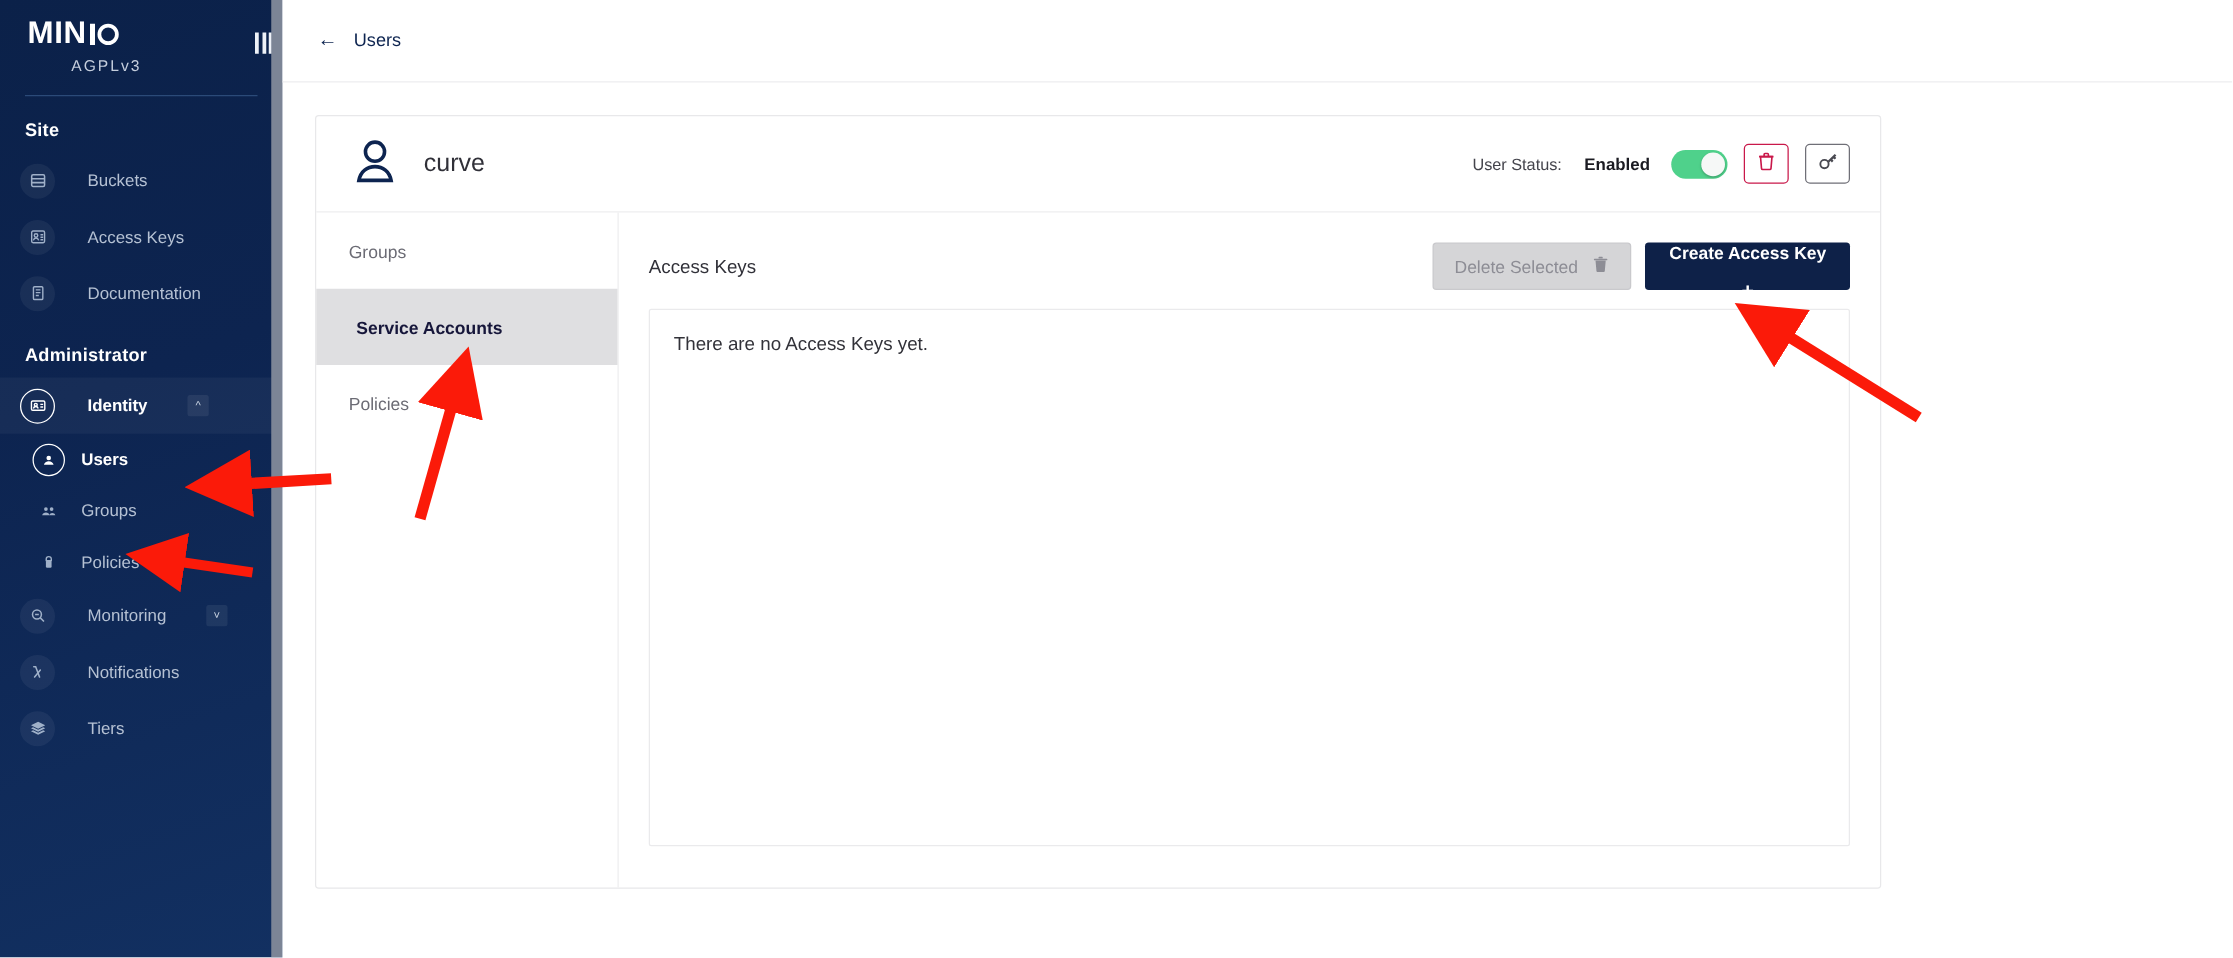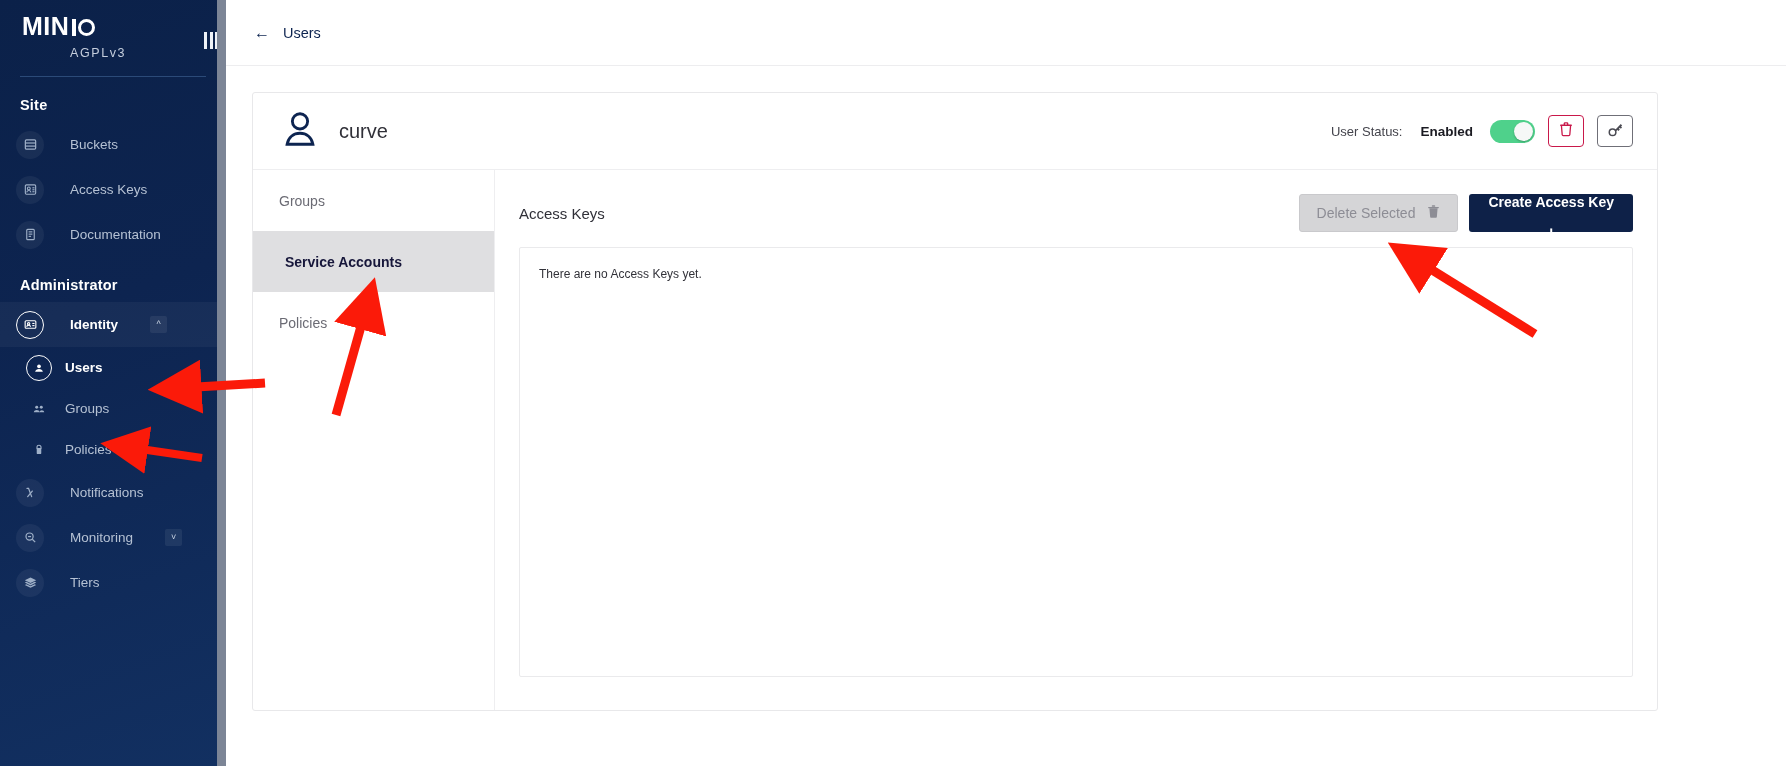--- a/index.html
+++ b/index.html
@@ -12,39 +12,39 @@
   .app { position: relative; width: 1786px; height: 766px; display: flex; }
 
   
   .sidebar {
     width: 226px; height: 766px;
     background: linear-gradient(160deg, #0b2149 0%, #0d2450 40%, #123061 100%);
     flex: 0 0 226px;
     position: relative;
     overflow: hidden;
   }
-  .sb-top { padding: 14px 6px 0 22px; display: flex; align-items: center; justify-content: space-between; }
+  .sb-top { padding: 14px 6px 0 22px; display: flex; align-items: flex-start; justify-content: space-between; }
   .logo-wrap { display: flex; flex-direction: column; }
   .logo {
     color: #ffffff; font-size: 25px; font-weight: 700;
     letter-spacing: 0.5px; line-height: 1;
     display: flex; align-items: center;
   }
   .logo .o-ring {
     display: inline-block; width: 17px; height: 17px;
     border: 3.2px solid #ffffff; border-radius: 50%;
     margin-left: 2px; position: relative; top: 1px;
   }
   .logo .bar-i {
     display: inline-block; width: 3.2px; height: 17px;
     background: #ffffff; margin-left: 3px; position: relative; top: 1px;
   }
   .agpl {
     color: #c5cedd; font-size: 12.5px; letter-spacing: 1.6px;
-    margin-top: 7px; margin-left: 48px;
+    margin-top: 7px; margin-left: 35px;
   }
   .collapse-btn {
     display: flex; gap: 2.5px; cursor: pointer; padding: 6px 2px; margin-top: 6px;
   }
   .collapse-btn i { display: block; width: 3px; height: 17px; background: #eef2f8; }
 
   .sb-divider { height: 1px; background: #2b4a78; margin: 16px 20px 0 20px; }
 
   .sb-section-title {
     color: #ffffff; font-size: 14.5px; font-weight: 700;
@@ -95,21 +95,21 @@
     height: 66px; background: #ffffff; display: flex; align-items: center;
     padding-left: 28px; border-bottom: 1px solid #ededef;
   }
   .back-link { display: flex; align-items: center; gap: 13px; cursor: pointer; }
   .back-arrow { color: #0d2450; font-size: 16px; line-height: 1; }
   .back-label { color: #0d2450; font-size: 14.5px; }
 
   .content { padding: 26px 0 0 26px; }
 
   .card {
-    width: 1406px; background: #ffffff;
+    width: 1253px; background: #ffffff;
     border: 1px solid #e8e8ea; border-radius: 3px;
   }
   .card-head {
     height: 77px; display: flex; align-items: center;
     padding: 0 24px 0 26px; border-bottom: 1px solid #eeeef0;
   }
   .avatar { color: #0d2450; flex: 0 0 auto; }
   .uname { font-size: 20px; color: #303038; margin-left: 18px; }
   .head-right { margin-left: auto; display: flex; align-items: center; gap: 13px; }
   .status-label { font-size: 13px; color: #44444c; margin-left: 48px; }
@@ -153,21 +153,21 @@
     height: 38px; padding: 0 19px; background: #0e2148; border: none; border-radius: 3px;
     color: #ffffff; font-size: 14px; font-weight: 700;
     display: flex; align-items: center; gap: 14px; cursor: pointer; flex-direction: column;
   }
   .plus { font-size: 17px; font-weight: 700; line-height: 1; }
 
   .empty-box {
     margin-top: 13px; border: 1px solid #eaeaec; border-radius: 2px;
     height: 430px; padding: 19px 0 0 19px;
   }
-  .empty-text { font-size: 12px; color: #323239; }
+  .empty-text { font-size: 15px; color: #323239; }
 
   
   .anno { position: absolute; top: 0; left: 0; width: 1786px; height: 766px; pointer-events: none; }
 </style>
 </head>
 <body>
 
 <div class="app">
 
   <nav class="sidebar">
@@ -270,38 +270,38 @@
         <svg width="14" height="14" viewBox="0 0 16 16" fill="none" stroke="currentColor" stroke-width="1.3">
           <path d="M8 2.6c-1.5 0-2.3 1-2.3 2.2v1.5h4.6V4.8C10.3 3.6 9.5 2.6 8 2.6z"></path>
             <rect x="5.4" y="6.3" width="5.2" height="6.4" rx="1.1" fill="currentColor" stroke="none"></rect>
         </svg>
       </span>
       <span class="lbl">Policies</span>
     </div>
 
     <div class="nav-item">
       <span class="ico">
-        <svg width="15" height="15" viewBox="0 0 16 16" fill="none" stroke="currentColor" stroke-width="1.35" stroke-linecap="round">
-          <path d="M4.3 3.6h1.6l3.3 8.8"></path>
-            <path d="M9.9 6.5L5 12.4"></path>
-        </svg>
-      </span>
-      <span class="lbl">Notifications</span>
-    </div>
-
-    <div class="nav-item">
-      <span class="ico">
         <svg width="15" height="15" viewBox="0 0 16 16" fill="none" stroke="currentColor" stroke-width="1.3">
           <circle cx="7" cy="7" r="3.8"></circle>
             <line x1="9.9" y1="9.9" x2="13" y2="13"></line>
             <line x1="5.4" y1="7" x2="8.6" y2="7"></line>
         </svg>
       </span>
       <span class="lbl">Monitoring</span>
       <span class="chev">˅</span>
+    </div>
+
+    <div class="nav-item">
+      <span class="ico">
+        <svg width="15" height="15" viewBox="0 0 16 16" fill="none" stroke="currentColor" stroke-width="1.35" stroke-linecap="round">
+          <path d="M4.3 3.6h1.6l3.3 8.8"></path>
+            <path d="M9.9 6.5L5 12.4"></path>
+        </svg>
+      </span>
+      <span class="lbl">Notifications</span>
     </div>
 
     <div class="nav-item">
       <span class="ico">
         <svg width="15" height="15" viewBox="0 0 16 16" fill="currentColor">
           <path d="M8 2.6 1.9 5.6 8 8.6l6.1-3z"></path>
             <path d="M1.9 8.1 8 11.1l6.1-3 -1.8-.9L8 9.3 3.7 7.2z"></path>
             <path d="M1.9 10.7 8 13.7l6.1-3 -1.8-.9L8 11.9 3.7 9.8z"></path>
         </svg>
       </span>

